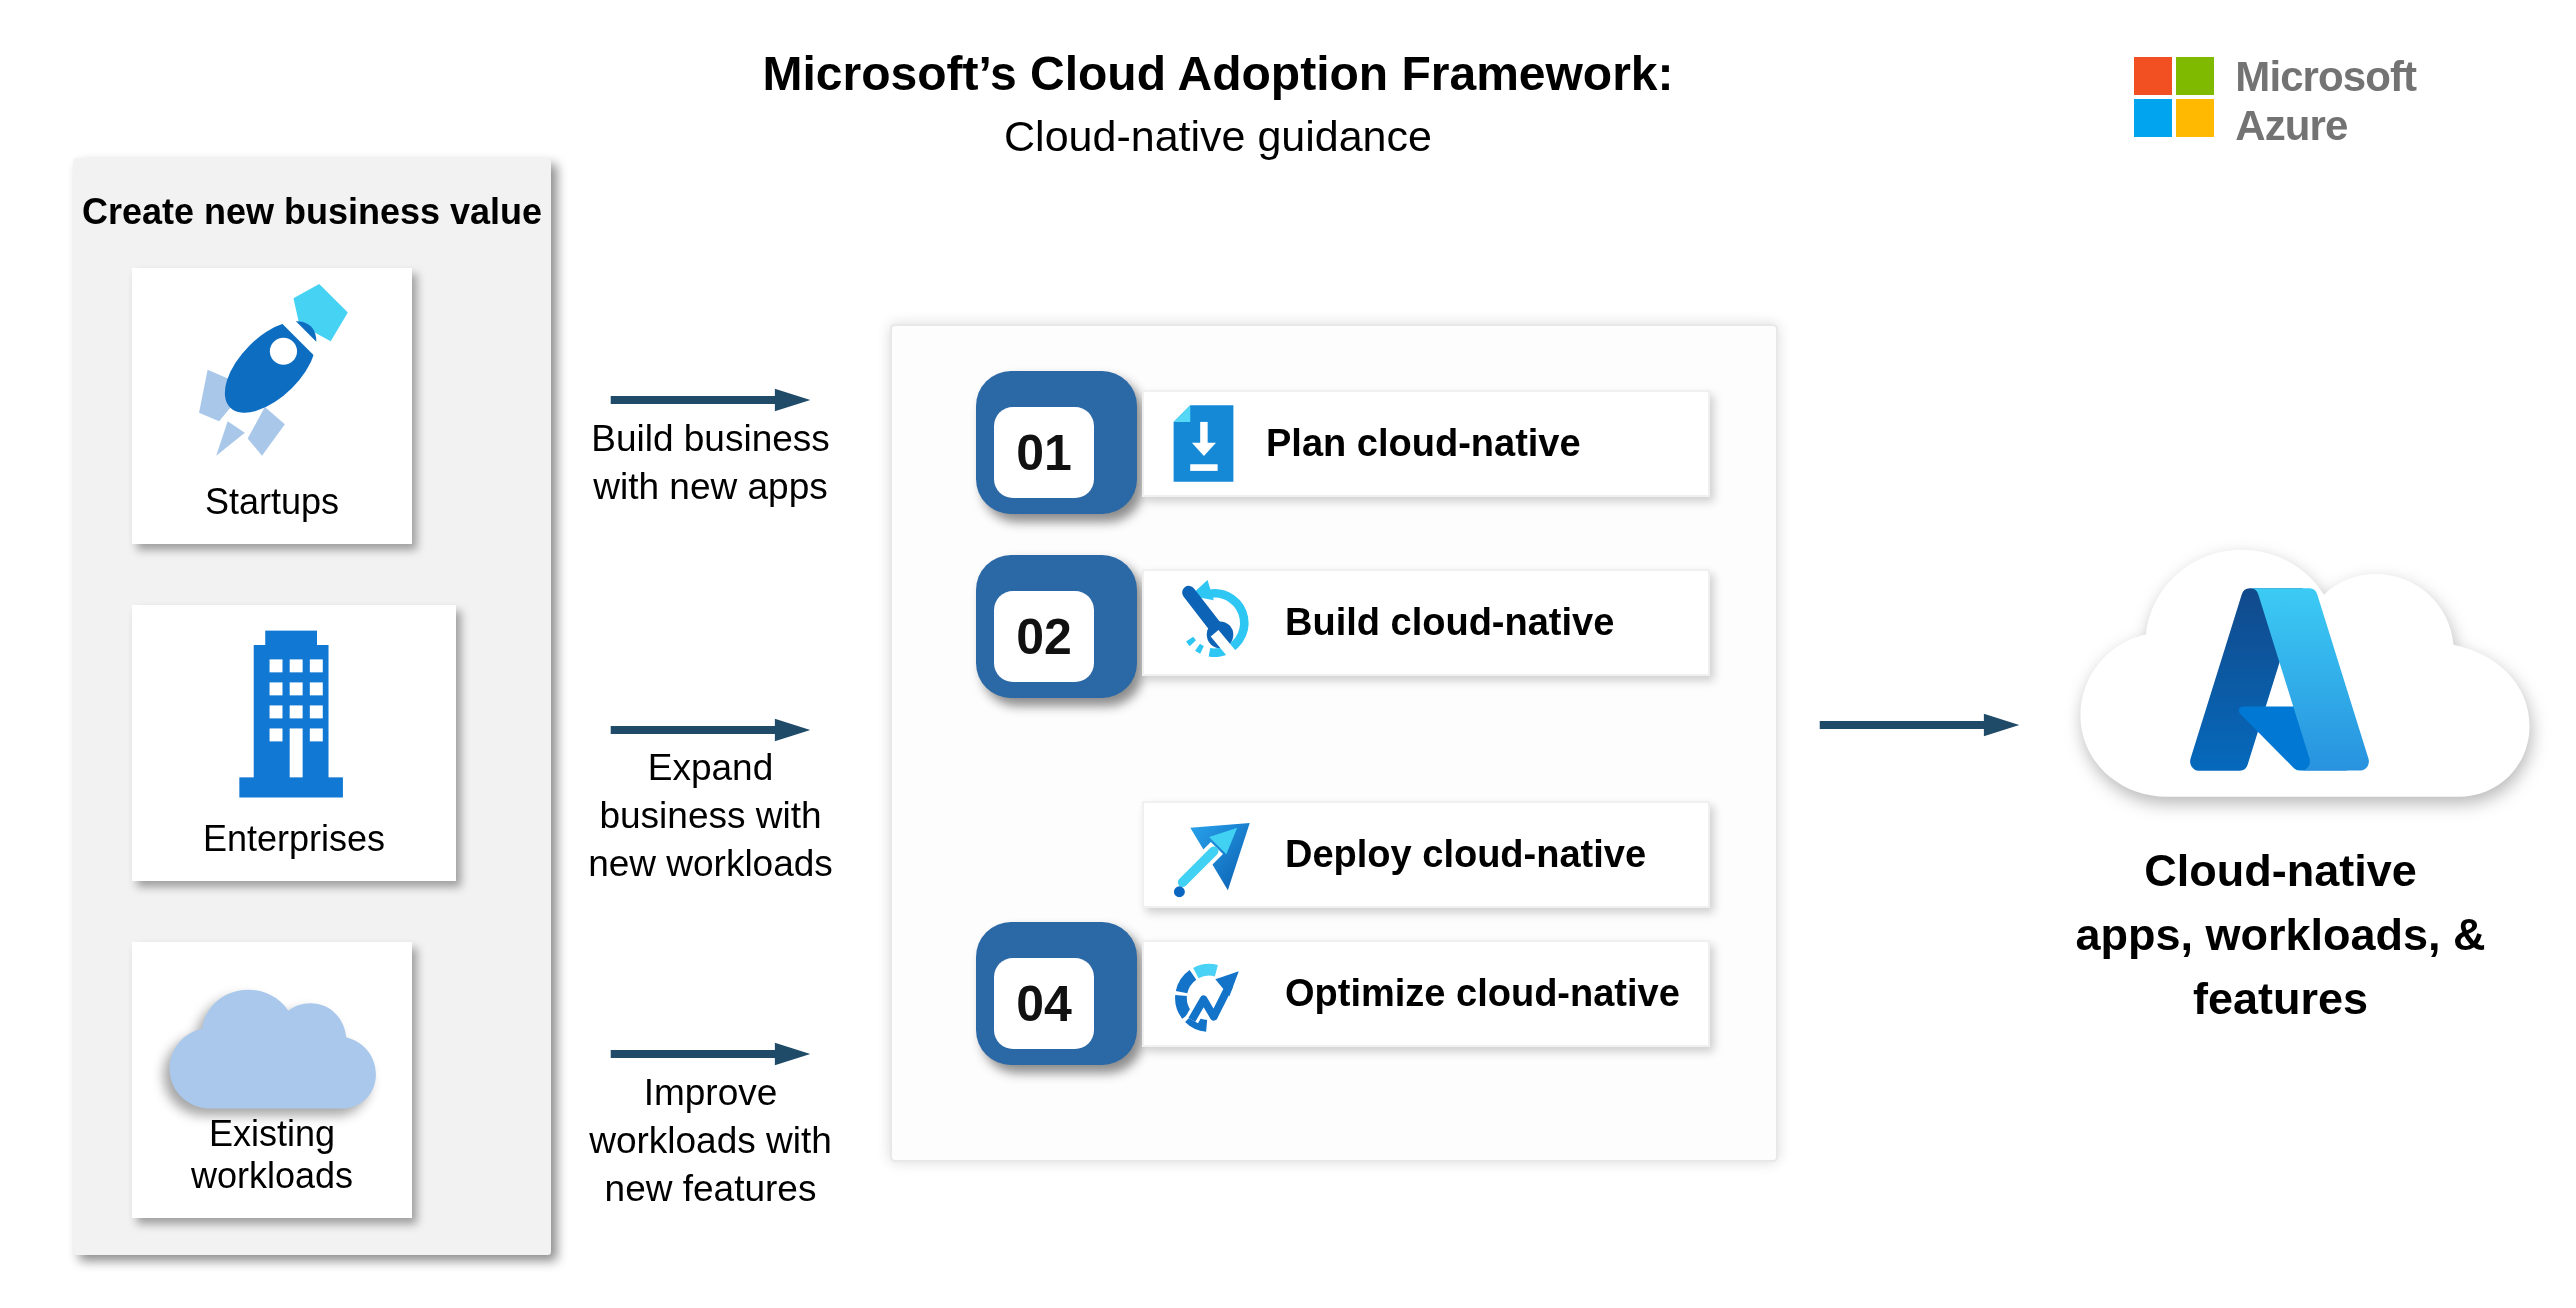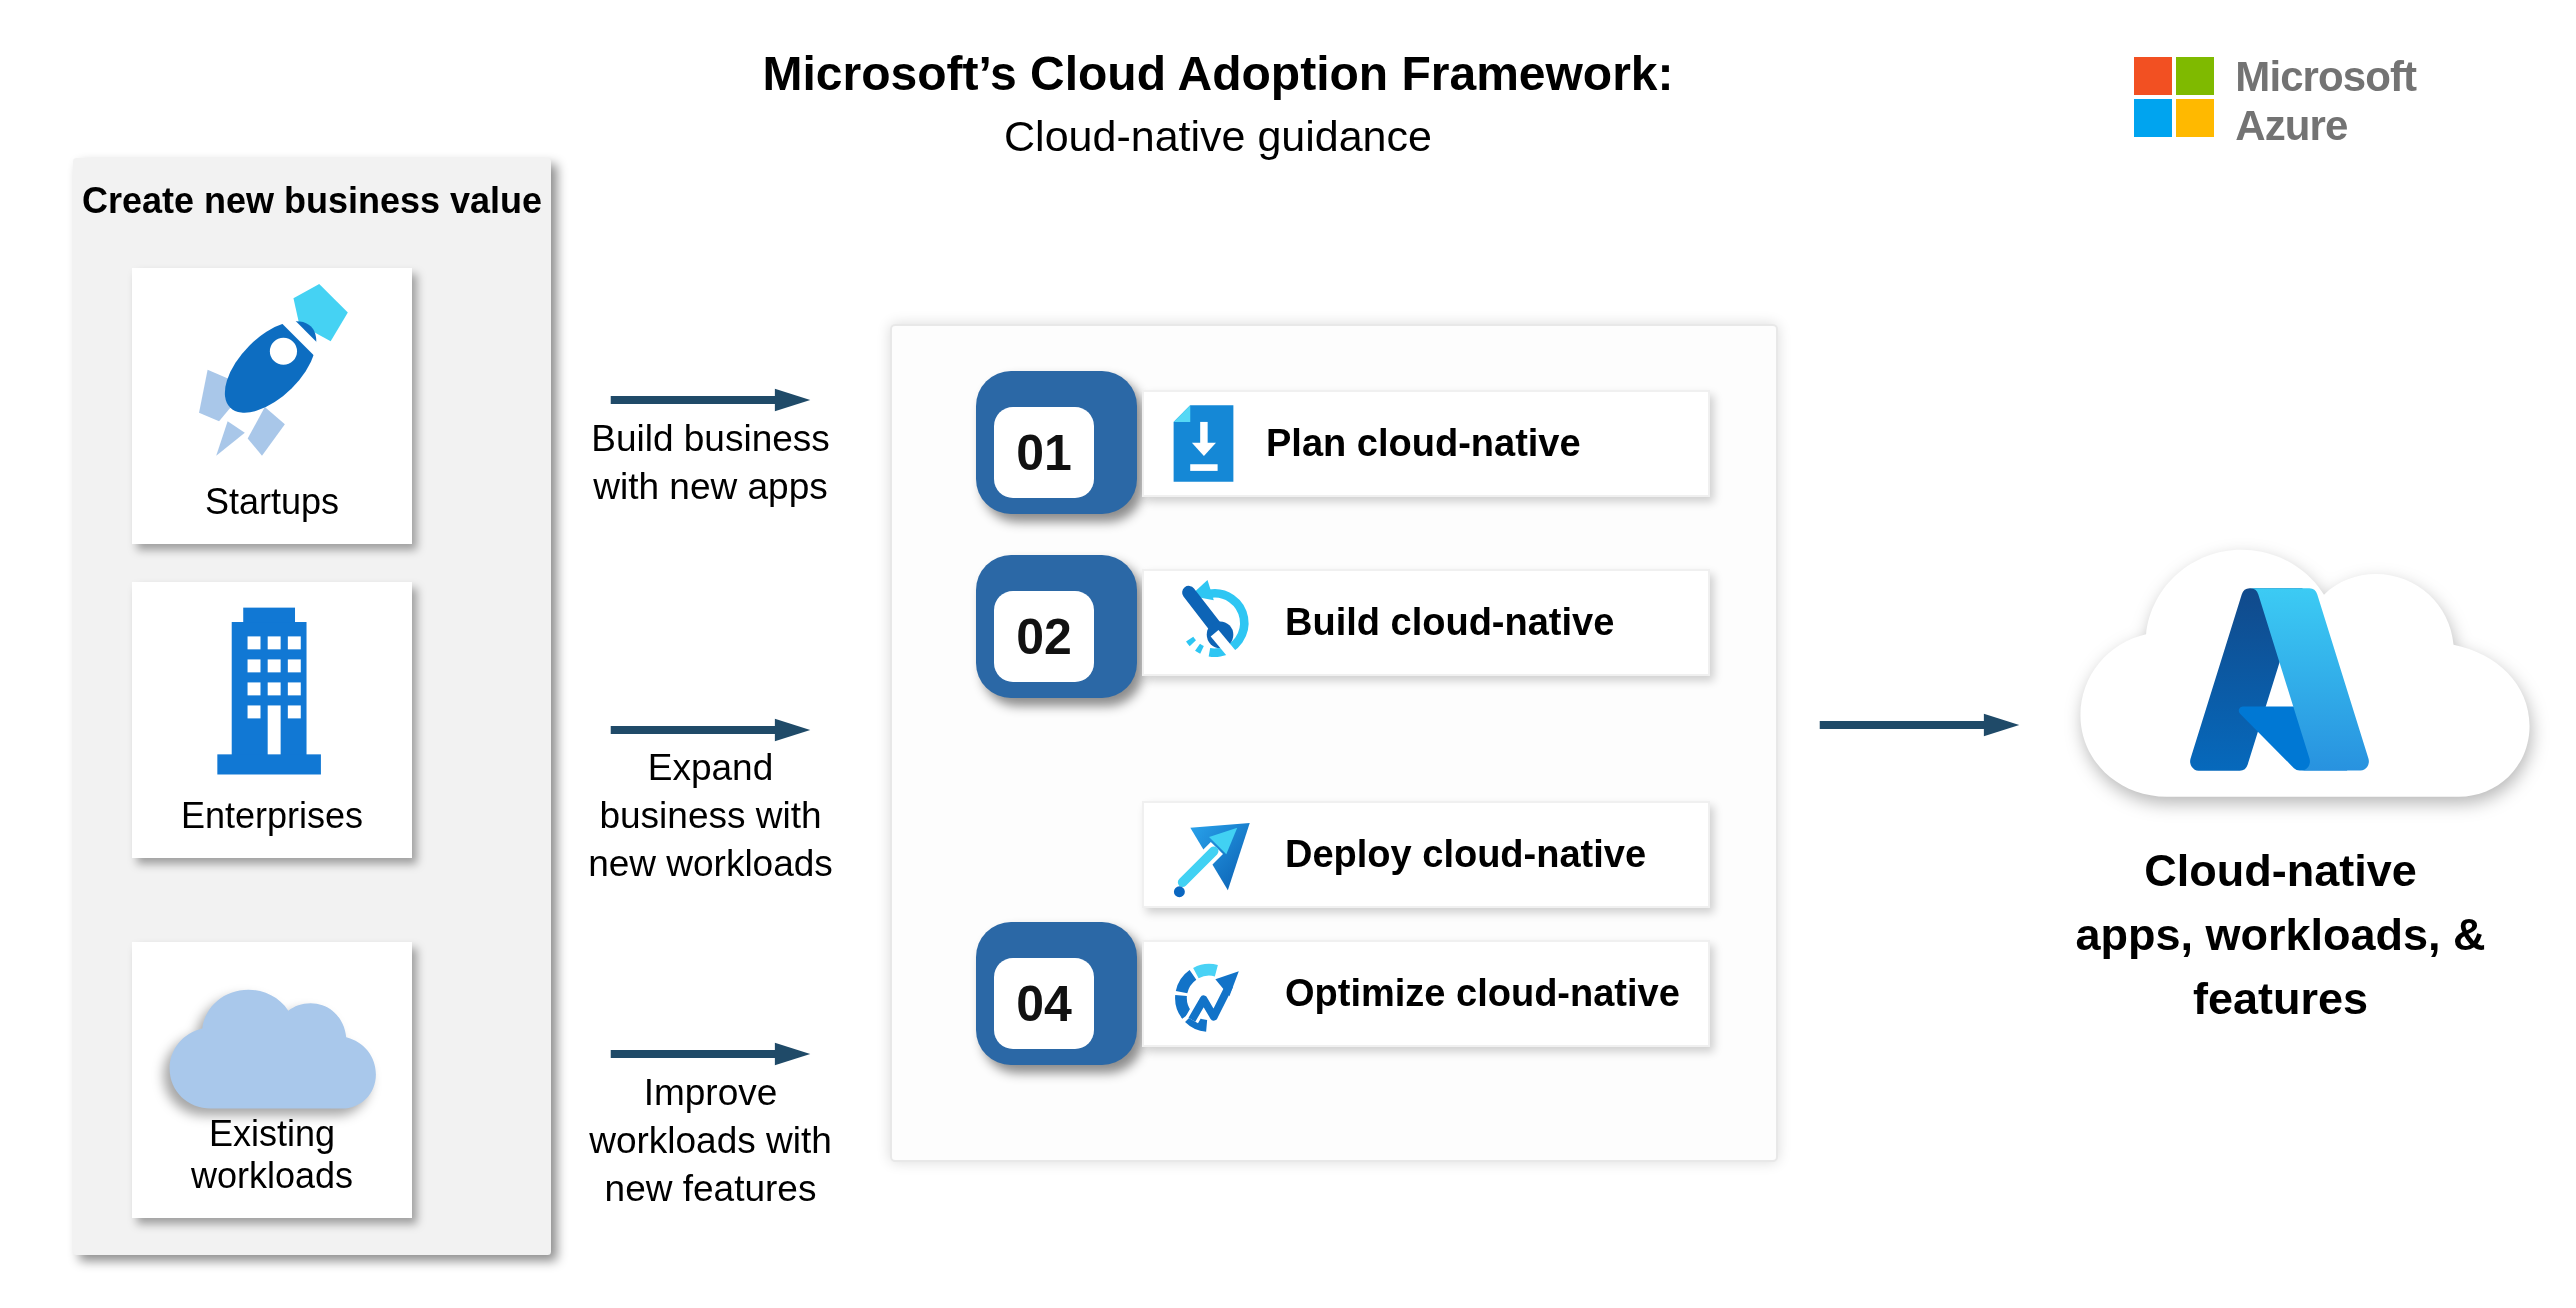--- a/index.html
+++ b/index.html
@@ -14,24 +14,24 @@
   .subtitle{font-size:43px;font-weight:400;line-height:62px;}
 
   
   .ms-logo{left:2134px;top:52px;display:flex;gap:21px;align-items:flex-start;}
   .ms-grid{display:grid;grid-template-columns:38px 38px;grid-template-rows:38px 38px;gap:4.3px;margin-top:5.2px;}
   .ms-text{font-size:42px;font-weight:600;color:#737373;line-height:49px;letter-spacing:-0.9px;}
 
   
   .left-panel{left:73px;top:158px;width:478px;height:1097px;background:#F2F2F2;border-radius:3.5px;
               box-shadow:6px 6px 10.4px rgba(0,0,0,0.45);}
-  .panel-title{position:absolute;left:0;top:22px;width:100%;text-align:center;font-size:36px;font-weight:700;}
+  .panel-title{position:absolute;left:0;top:33px;width:100%;text-align:center;font-size:36px;font-weight:700;}
   .card{position:absolute;left:59px;width:280px;height:276px;background:#ffffff;
         box-shadow:5.2px 6px 8.6px rgba(0,0,0,0.35);}
-  .card1{top:110px;} .card2{top:424px;} .card3{top:784px;}
+  .card1{top:110px;} .card2{top:447px;padding-left:44px;} .card3{top:784px;}
   .card-label{position:absolute;left:0;bottom:21px;width:100%;text-align:center;font-size:36px;font-weight:400;}
   .card-icon{position:absolute;left:50%;transform:translateX(-50%);}
 
   
   .flow-label{left:566px;width:289px;text-align:center;font-size:37px;line-height:48px;font-weight:400;}
   .h-arrow{position:absolute;}
 
   
   .process-panel{left:890px;top:324px;width:888px;height:838px;background:#FDFDFD;
                  border:2.6px solid #E8E8E8;border-radius:5.2px;box-sizing:border-box;

